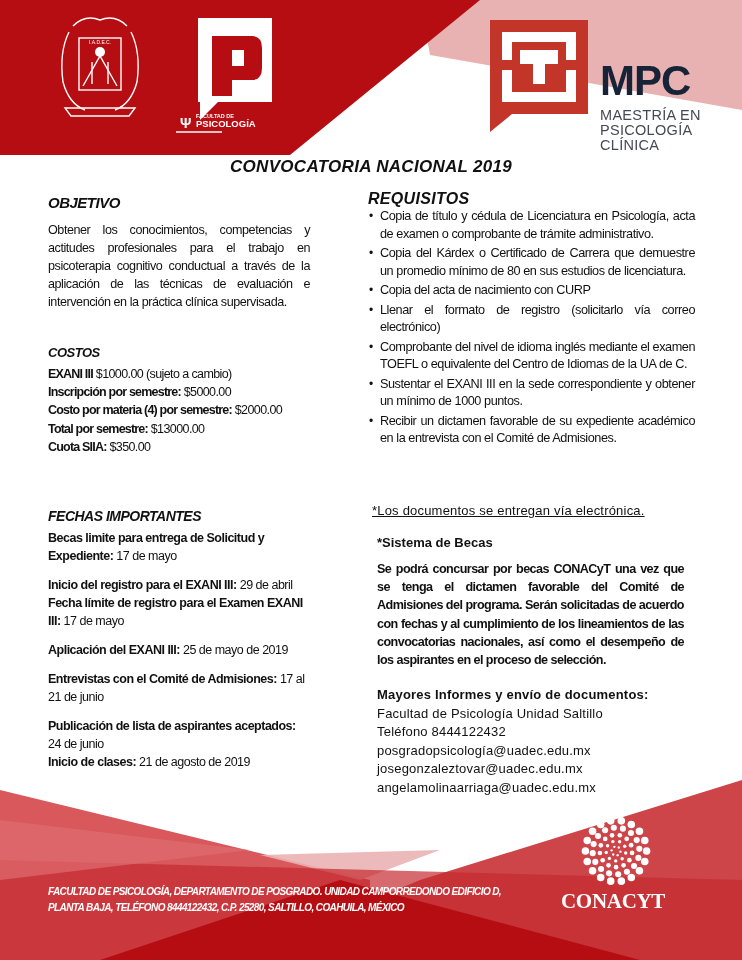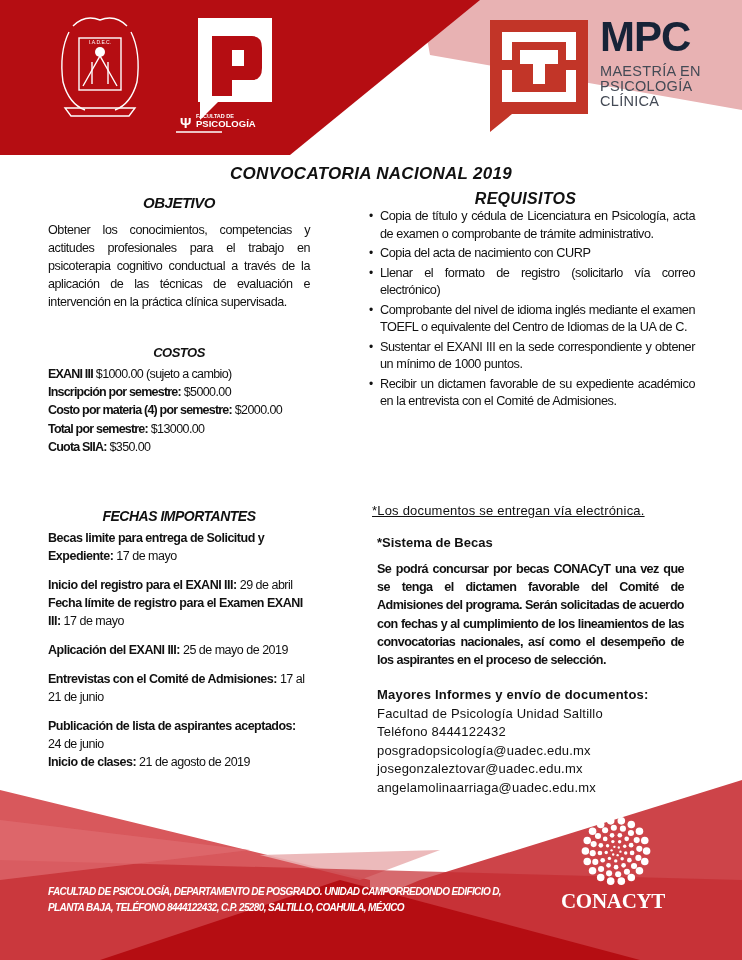--- a/index.html
+++ b/index.html
@@ -5,26 +5,26 @@
   html, body { margin: 0; padding: 0; }
   body { width: 742px; height: 960px; position: relative; overflow: hidden; background: #ffffff; font-family: "Liberation Sans", sans-serif; color: #111; }
   .bg { position: absolute; left: 0; top: 0; width: 742px; height: 960px; z-index: 0; }
   .layer { position: absolute; z-index: 2; }
 
   
   .uadec-logo { left: 55px; top: 12px; width: 90px; height: 110px; }
   .psico-logo { left: 176px; top: 16px; width: 100px; height: 118px; }
   .mpc-logo { left: 490px; top: 20px; width: 98px; height: 112px; }
   .mpc-text { left: 600px; top: 16px; }
-  .mpc-abbr { font-family: "Liberation Sans", sans-serif; font-weight: bold; font-size: 42px; color: #172337; letter-spacing: -1px; line-height: 1; }
+  .mpc-abbr { font-family: "Liberation Sans", sans-serif; font-weight: bold; font-size: 42px; color: #172337; letter-spacing: -1px; line-height: 1; margin-top: 44px; }
   .mpc-full { font-size: 14.5px; color: #444a55; line-height: 15px; margin-top: 6px; letter-spacing: 0.3px; }
 
-  .main-title { left: 0; width: 742px; top: 164px; text-align: center; font-weight: bold; font-style: italic; font-size: 17px; letter-spacing: 0.3px; }
-
-  .h-ital { font-weight: bold; font-style: italic; text-align: center; letter-spacing: -0.5px; }
+  .main-title { left: 0; width: 742px; top: 157px; text-align: center; font-weight: bold; font-style: italic; font-size: 17px; letter-spacing: 0.3px; }
+
+  .h-ital { font-weight: bold; font-style: italic; text-align: left; letter-spacing: -0.5px; }
   .col-left { left: 48px; width: 262px; }
   .col-right { left: 368px; width: 315px; }
 
   .obj-title { top: 194px; font-size: 15px; }
   .obj-text { top: 221px; font-size: 12.6px; line-height: 18px; text-align: justify; letter-spacing: -0.45px; }
 
   .costos-title { top: 345px; font-size: 13px; }
   .costos { top: 365px; font-size: 12.5px; line-height: 18.2px; letter-spacing: -0.6px; }
   .costos b { letter-spacing: -0.8px; }
 
@@ -131,20 +131,21 @@
   <div class="blk"><b>Fecha límite de registro para el Examen EXANI III:</b><span> 17 de mayo</span></div>
   <div class="blk"><b>Aplicación del EXANI III:</b><span> 25 de mayo de 2019</span></div>
   <div class="blk"><b>Entrevistas con el Comité de Admisiones:</b><span> 17 al 21 de junio</span></div>
   <div class="blk tight"><b>Publicación de lista de aspirantes aceptados:</b><span> 24 de junio</span></div>
   <div class="blk tight"><b>Inicio de clases:</b><span> 21 de agosto de 2019</span></div>
 </div>
 
 <div class="layer col-right h-ital req-title">REQUISITOS</div>
 <ul class="layer col-right req-list">
   <li>Copia de título y cédula de Licenciatura en Psicología, acta de examen o comprobante de trámite administrativo.</li>
+  <li>Copia del Kárdex o Certificado de Carrera que demuestre un promedio mínimo de 80 en sus estudios de licenciatura.</li>
   <li>Copia del acta de nacimiento con CURP</li>
   <li>Llenar el formato de registro (solicitarlo vía correo electrónico)</li>
   <li>Comprobante del nivel de idioma inglés mediante el examen TOEFL o equivalente del Centro de Idiomas de la UA de C.</li>
   <li>Sustentar el EXANI III en la sede correspondiente y obtener un mínimo de 1000 puntos.</li>
   <li>Recibir un dictamen favorable de su expediente académico en la entrevista con el Comité de Admisiones.</li>
 </ul>
 <div class="layer req-note">*Los documentos se entregan vía electrónica.</div>
 
 <div class="layer becas-title">*Sistema de Becas</div>
 <div class="layer becas-text">Se podrá concursar por becas CONACyT una vez que se tenga el dictamen favorable del Comité de Admisiones del programa. Serán solicitadas de acuerdo con fechas y al cumplimiento de los lineamientos de las convocatorias nacionales, así como el desempeño de los aspirantes en el proceso de selección.</div>

